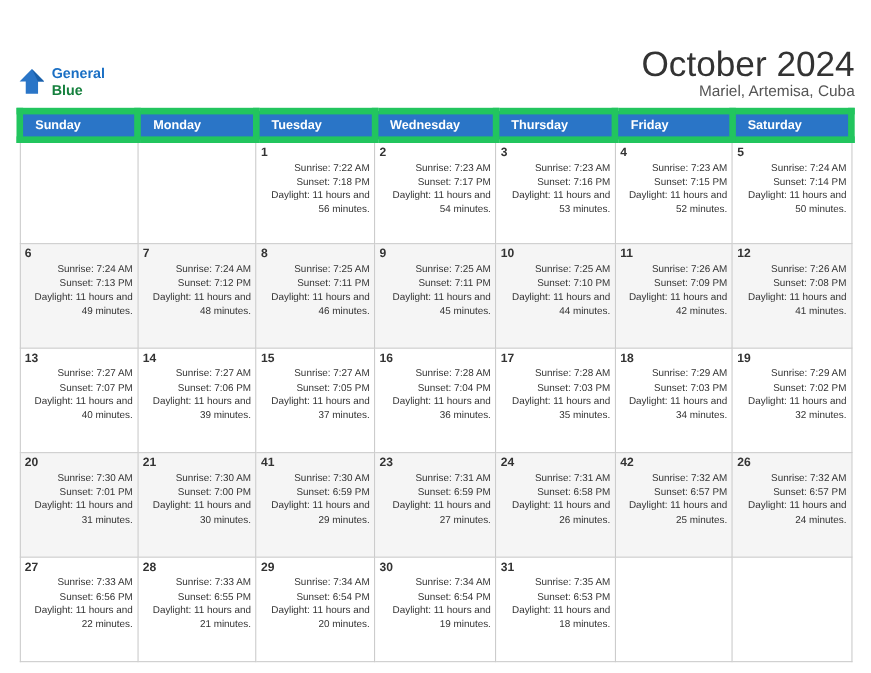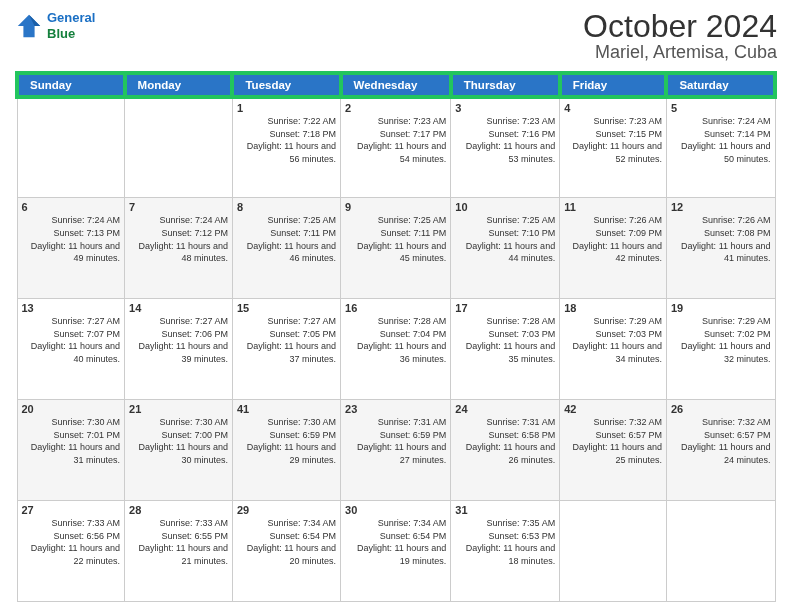--- a/index.html
+++ b/index.html
@@ -13,21 +13,21 @@
     .page {
       width: 792px;
       height: 612px;
       padding: 10px 15px;
       display: flex;
       flex-direction: column;
     }
     .header {
       display: flex;
       justify-content: space-between;
-      align-items: flex-start;
+      align-items: flex-end;
       margin-bottom: 8px;
     }
     .logo {
       display: flex;
       align-items: center;
       gap: 4px;
     }
     .logo-text {
       font-size: 13px;
       font-weight: bold;
@@ -36,44 +36,45 @@
     }
     .logo-text span {
       color: #1a6fc4;
     }
     .logo-icon {
       width: 28px;
       height: 28px;
     }
     .title-block {
       text-align: right;
+      margin-top: 32px;
     }
     .month-title {
       font-size: 32px;
       font-weight: 300;
       color: #333;
       line-height: 1;
     }
     .location-title {
-      font-size: 18px;
+      font-size: 14px;
       color: #555;
     }
     .calendar-table {
       width: 100%;
       border-collapse: collapse;
       flex: 1;
     }
     .calendar-table th {
       background-color: #2a75c7;
       color: white;
       text-align: left;
       padding: 4px 11px;
       font-size: 11.5px;
       font-weight: bold;
-      border: 4px solid #22c55e;
+      border: 6px solid #22c55e;
     }
     .calendar-table td {
       border: 1px solid #ccc;
       vertical-align: top;
       padding: 3px 4px;
       font-size: 9.5px;
       color: #333;
       width: 113px;
       height: 80px;
       background: #fff;

